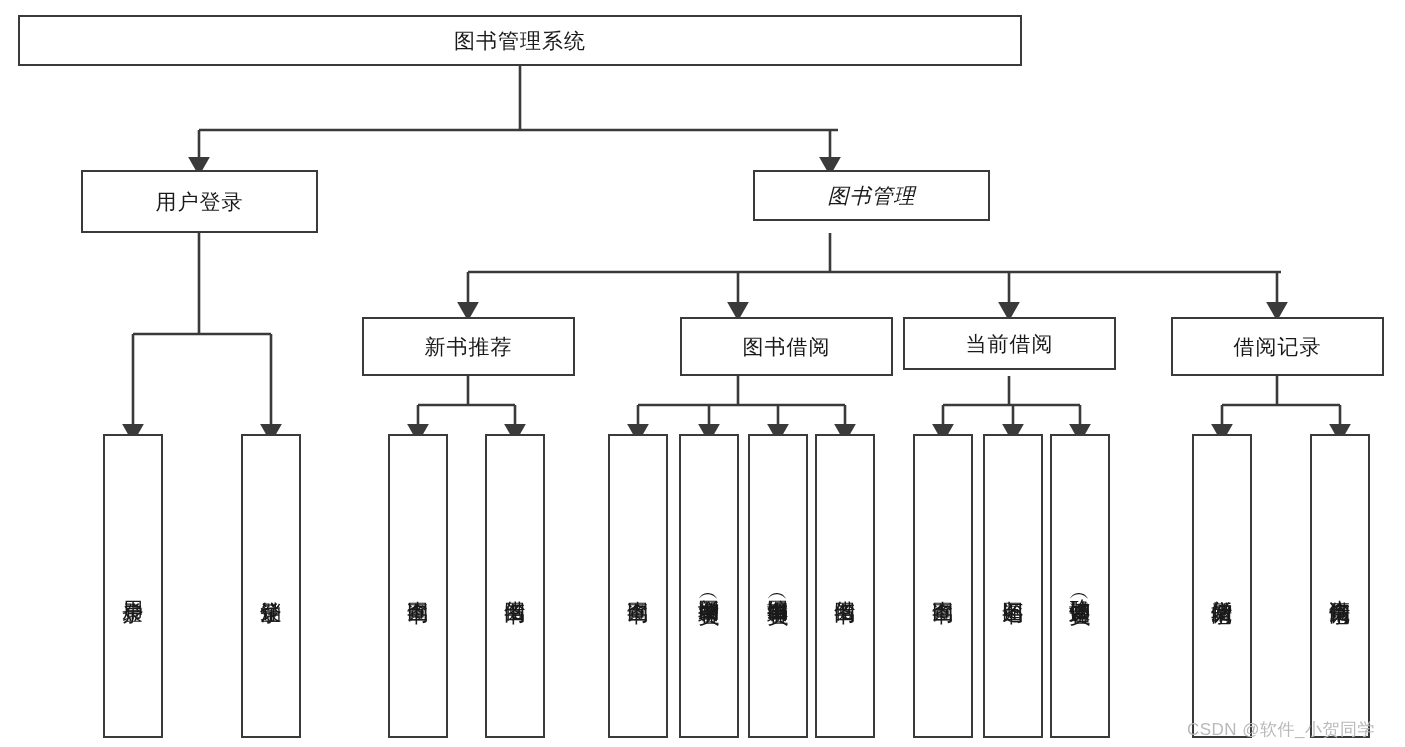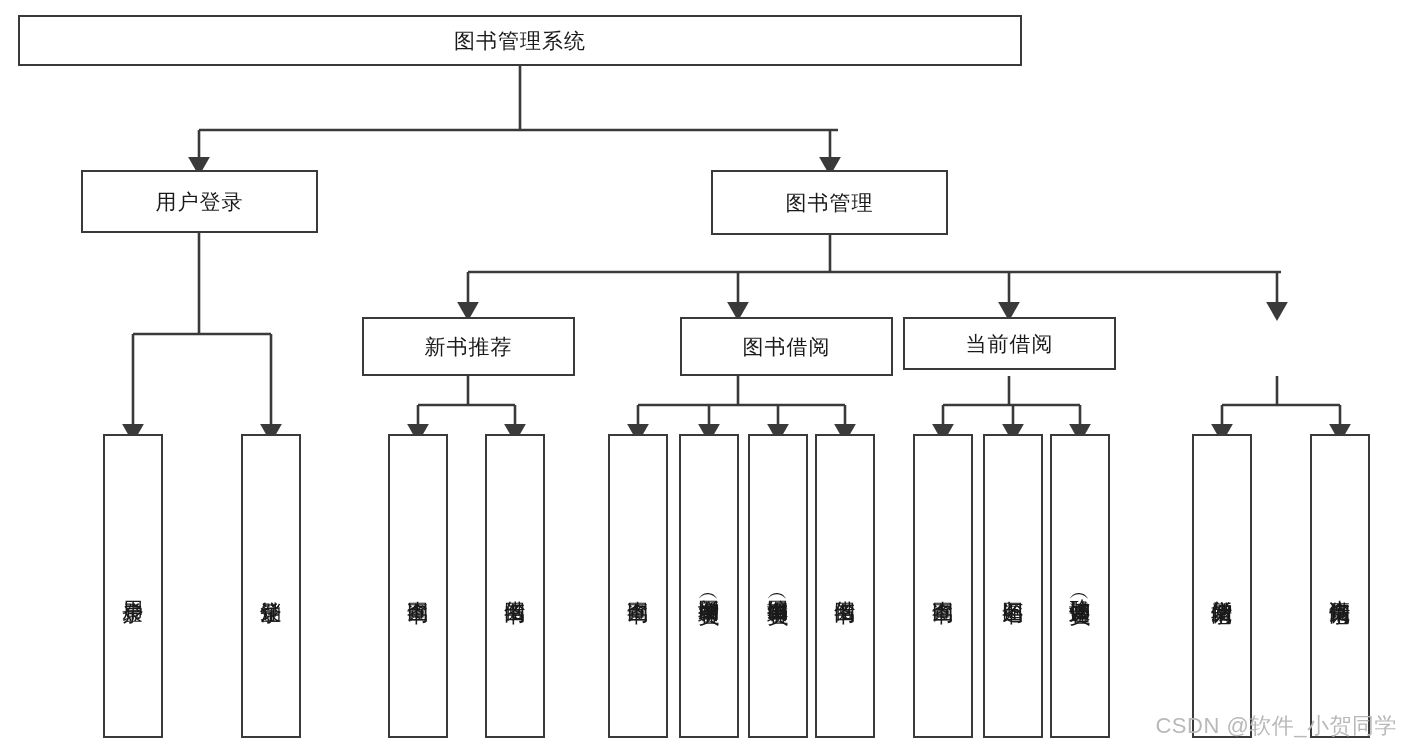--- a/index.html
+++ b/index.html
@@ -51,23 +51,23 @@
     padding: 4px 0;
   }
   .node.v .vtext {
     writing-mode: vertical-rl;
     text-orientation: upright;
     white-space: nowrap;
     display: block;
   }
   .watermark {
     position: absolute;
-    right: 8px;
+    right: 30px;
     bottom: 6px;
-    font-size: 22px;
+    font-size: 17px;
     color: #b9b9b9;
     letter-spacing: 0.5px;
     z-index: 5;
     white-space: nowrap;
   }
 </style>
 </head>
 <body>
 
 <div id="canvas">
@@ -122,32 +122,35 @@
     </g>
   </svg>
 
   <div class="node h" style="left:18px; top:15px; width:1004px; height:51px;">
     <span>图书管理系统</span>
   </div>
 
   <div class="node h" style="left:81px; top:170px; width:237px; height:63px;">
     <span>用户登录</span>
   </div>
-  <div class="node h" style="left:711px; top:170px; width:237px; height:65px;">
+  <div class="node h" style="left:753px; top:170px; width:237px; height:51px;font-style:italic;">
     <span>图书管理</span>
   </div>
 
   <div class="node h" style="left:362px; top:317px; width:213px; height:59px;align-items:center;">
     <span>新书推荐</span>
   </div>
   <div class="node h" style="left:632px; top:317px; width:213px; height:59px;margin-left:48px;">
     <span>图书借阅</span>
   </div>
   <div class="node h" style="left:903px; top:317px; width:213px; height:53px;">
     <span>当前借阅</span>
+  </div>
+  <div class="node h" style="left:1171px; top:317px; width:213px; height:59px;">
+    <span>借阅记录</span>
   </div>
 
   <div class="node v" style="left:103px; top:434px; width:60px; height:304px;">
     <span class="vtext">用户登录</span>
   </div>
   <div class="node v" style="left:241px; top:434px; width:60px; height:304px;">
     <span class="vtext">注销登录</span>
   </div>
 
   <div class="node v" style="left:388px; top:434px; width:60px; height:304px;">

